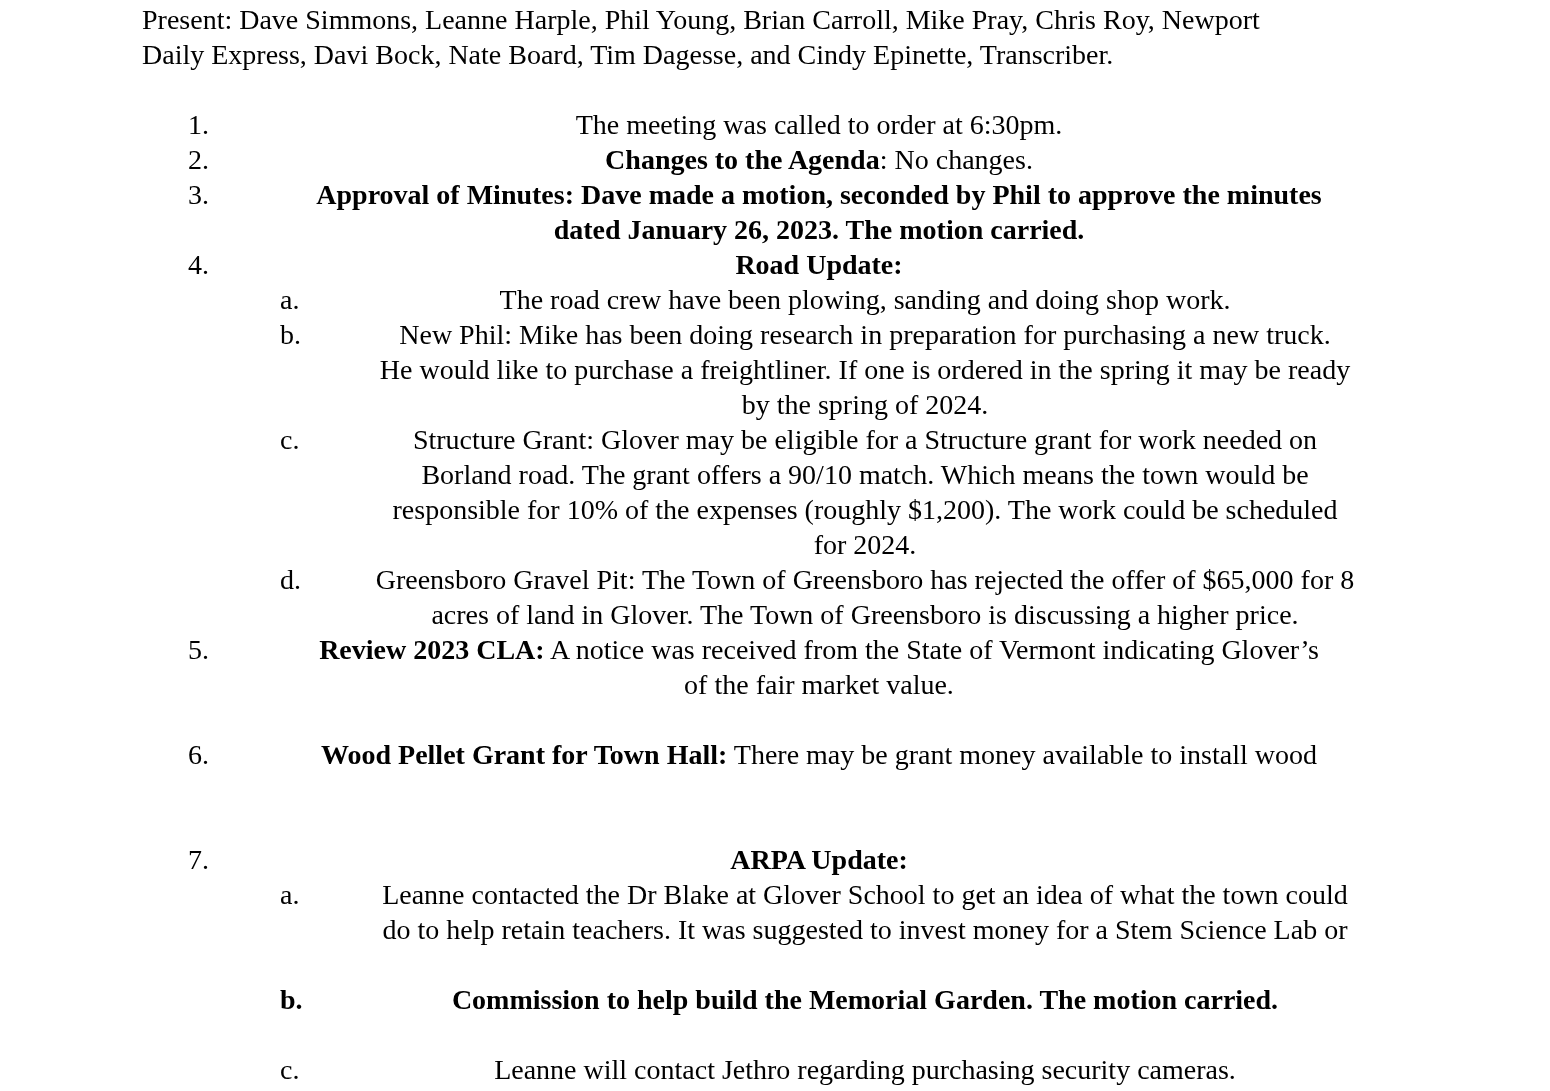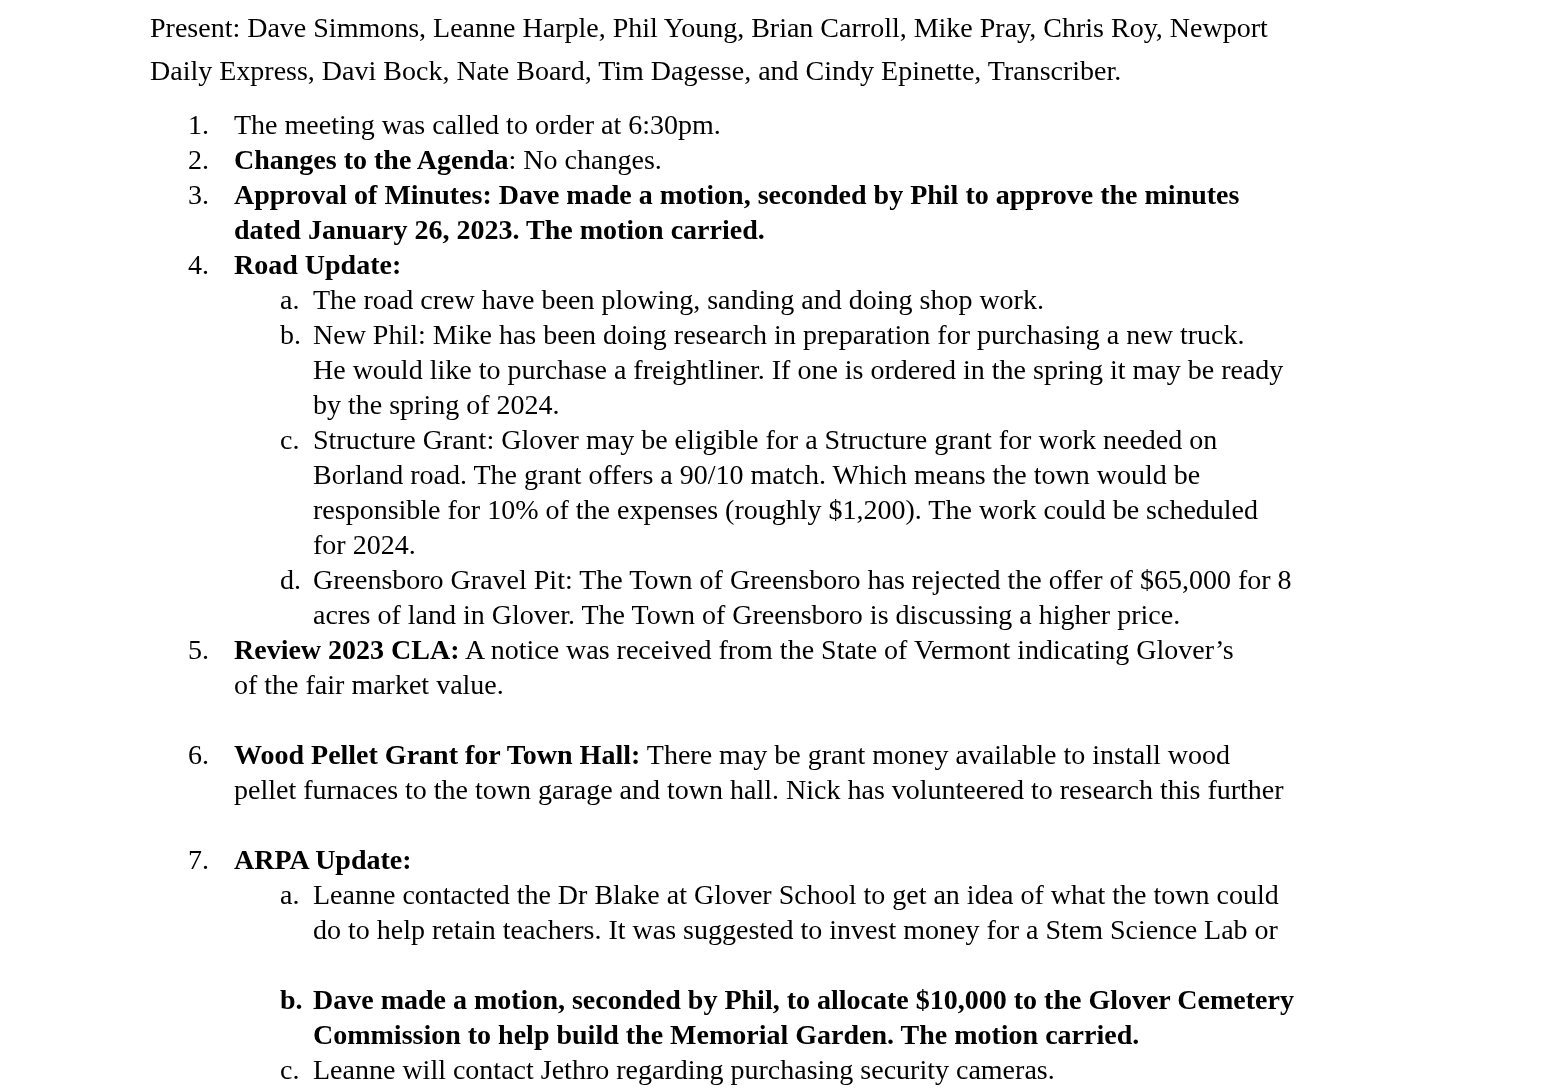--- a/index.html
+++ b/index.html
@@ -5,26 +5,26 @@
   html, body { margin: 0; padding: 0; background: #ffffff; }
   body {
     width: 1550px; height: 1091px; overflow: hidden; position: relative;
     font-family: "Liberation Serif", "DejaVu Serif", serif;
     color: #000000;
     font-size: 28px;
     line-height: 35px;
   }
   .page { position: absolute; left: 0; top: 0; width: 1550px; }
   .present { position: absolute; left: 142px; top: 2px; width: 1250px; }
-  .present p { margin: 8px; white-space: nowrap; }
+  .present p { margin: 0; white-space: nowrap; }
   .item { position: absolute; left: 0; width: 1550px; }
   .num { position: absolute; left: 188px; }
-  .txt { position: absolute; left: 234px; width: 1170px; }
+  .txt { position: absolute; left: 234px; width: 1170px; text-align: center; }
   .sub .num { left: 280px; }
-  .sub .txt { left: 313px; width: 1080px; }
+  .sub .txt { left: 325px; width: 1080px; }
   .line { display: block; white-space: nowrap; }
   b { font-weight: bold; }
 </style>
 </head>
 <body>
 
 <div class="page">
 
   <div class="present">
     <p>Present:  Dave Simmons, Leanne Harple, Phil Young, Brian Carroll, Mike Pray, Chris Roy, Newport</p>
@@ -99,21 +99,20 @@
     <span class="txt">
       <span class="line"><b>Review 2023 CLA:</b><span>  A notice was received from the State of Vermont indicating Glover’s</span></span>
       <span class="line">of the fair market value.</span>
     </span>
   </div>
 
   <div class="item" style="top:737px;">
     <span class="num">6.</span>
     <span class="txt">
       <span class="line"><b>Wood Pellet Grant for Town Hall:</b><span>  There may be grant money available to install wood</span></span>
-      <span class="line">pellet furnaces to the town garage and town hall.  Nick has volunteered to research this further</span>
     </span>
   </div>
 
   <div class="item" style="top:842px;">
     <span class="num">7.</span>
     <span class="txt">
       <span class="line"><b>ARPA Update:</b></span>
     </span>
   </div>
 
@@ -121,21 +120,20 @@
     <span class="num">a.</span>
     <span class="txt">
       <span class="line">Leanne contacted the Dr Blake at Glover School to get an idea of what the town could</span>
       <span class="line">do to help retain teachers.  It was suggested to invest money for a Stem Science Lab or</span>
     </span>
   </div>
 
   <div class="item sub" style="top:982px; font-weight:bold;">
     <span class="num">b.</span>
     <span class="txt">
-      <span class="line">Dave made a motion, seconded by Phil, to allocate $10,000 to the Glover Cemetery</span>
       <span class="line">Commission to help build the Memorial Garden. The motion carried.</span>
     </span>
   </div>
 
   <div class="item sub" style="top:1052px;">
     <span class="num">c.</span>
     <span class="txt">
       <span class="line">Leanne will contact Jethro regarding purchasing security cameras.</span>
     </span>
   </div>

